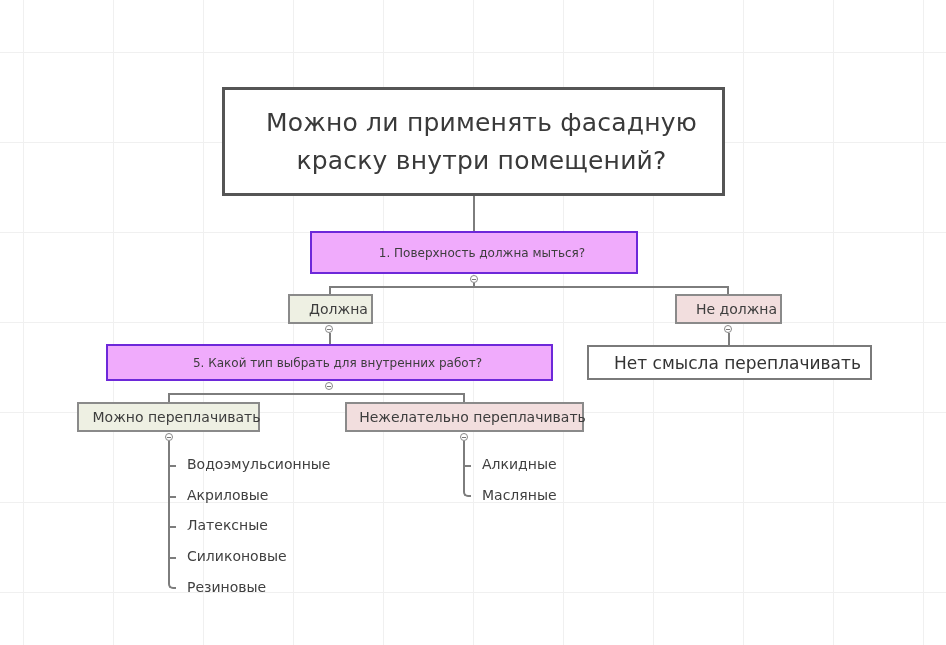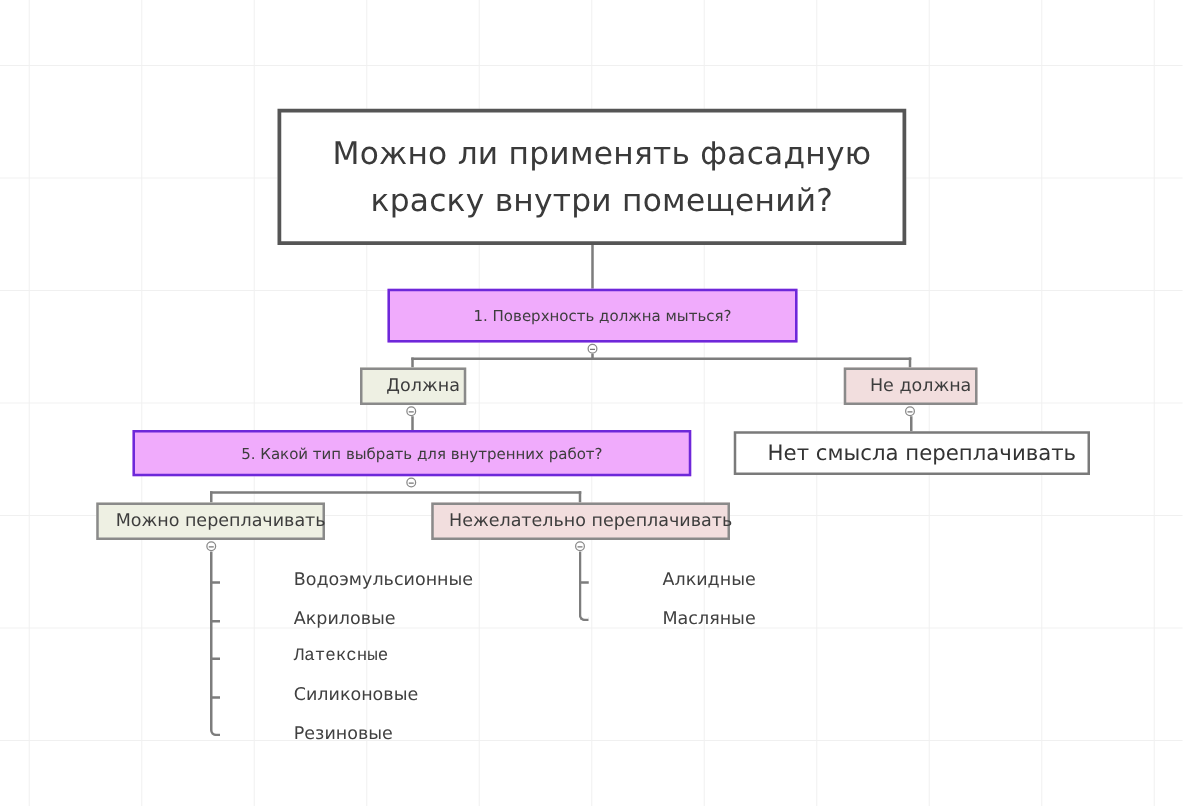--- a/index.html
+++ b/index.html
@@ -39,21 +39,21 @@
   .t-dolzhna { left: 288px; top: 294px; width: 85px; height: 30px; }
   .t-nedolzhna { left: 675px; top: 294px; width: 107px; height: 30px; }
   .t-mozhno { left: 77px; top: 402px; width: 183px; height: 30px; }
   .t-nezh { left: 345px; top: 402px; width: 239px; height: 30px; }
   .answer {
     left: 587px; top: 345px; width: 285px; height: 35px;
     border: 2px solid #7a7a7a; background: #fff;
     font-size: 17px; color: #333;
   }
   .leaf {
-    position: absolute; font-size: 14px; color: #404040; white-space: nowrap; margin-left: 48px;
+    position: absolute; font-size: 14px; color: #404040; white-space: nowrap;
   }
   .line { position: absolute; background: #7d7d7d; }
   .collapse {
     position: absolute; width: 8px; height: 8px; border-radius: 50%;
     border: 1px solid #888; background: #fff; box-sizing: border-box;
   }
   .collapse::after {
     content: ""; position: absolute; left: 1px; right: 1px; top: 3px; height: 1px; background: #777;
   }
   .bracket {
@@ -118,18 +118,18 @@
 
 <div class="node tag tag-yes t-mozhno">
   <span>Можно переплачивать</span>
 </div>
 <div class="node tag tag-no t-nezh">
   <span>Нежелательно переплачивать</span>
 </div>
 
 <span class="leaf" style="left:187px; top:456px;">Водоэмульсионные</span>
 <span class="leaf" style="left:187px; top:487px;">Акриловые</span>
-<span class="leaf" style="left:187px; top:517px;font-family:Liberation Mono, monospace;">Латексные</span>
+<span class="leaf" style="left:187px; top:517px;">Латексные</span>
 <span class="leaf" style="left:187px; top:548px;">Силиконовые</span>
 <span class="leaf" style="left:187px; top:579px;">Резиновые</span>
 
 <span class="leaf" style="left:482px; top:456px;">Алкидные</span>
 <span class="leaf" style="left:482px; top:487px;">Масляные</span>
 
 </body></html>

